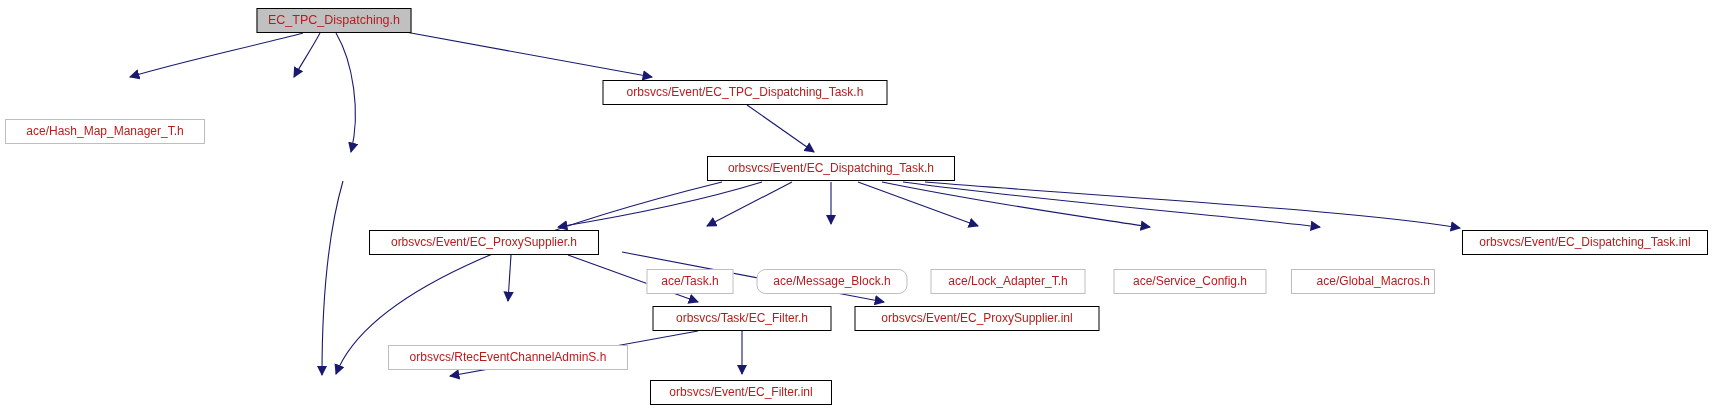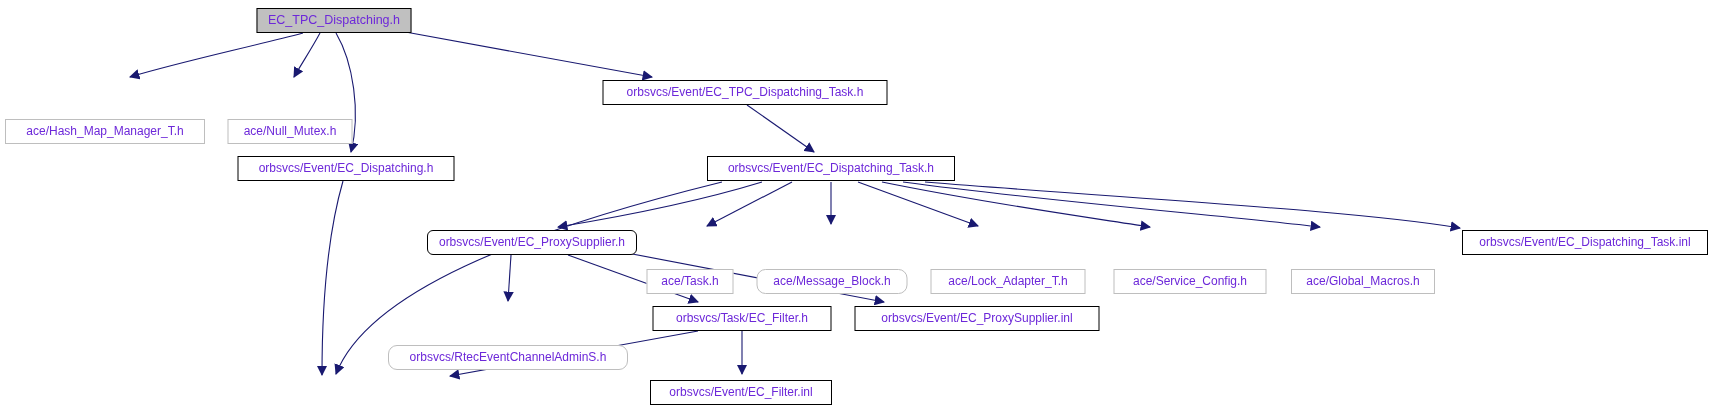--- a/index.html
+++ b/index.html
@@ -14,21 +14,21 @@
   .edge{fill:none;stroke:var(--edge-color,#191970);stroke-width:1.1px;}
   #arrowhead path{fill:var(--edge-color,#191970);}
   .node{
     position:absolute;
     box-sizing:border-box;
     height:25px;
     line-height:23px;
     padding:0 4px;
     text-align:center;
     font-size:12px;
-    color:#6d28d9;
+    color:#b91c1c;
     background:#ffffff;
     white-space:nowrap;
     transform:translateX(-50%);
   }
   .node.external{border:1px solid var(--ext-border,#bebebe);margin-top:39px;}
   .node.internal{border:1px solid var(--int-border,#000000);}
   .node.main{
     border:1px solid var(--int-border,#000000);
     background:var(--main-fill,#c0c0c0);
     font-size:12.5px;
@@ -59,28 +59,26 @@
       <path d="M925,182 C1150,200 1360,211 1460,228" class="edge" marker-end="url(#arrowhead)"></path>
       <path d="M722,182 C520,232 368,292 336,374" class="edge" marker-end="url(#arrowhead)"></path>
       <path d="M511,255 L508,301" class="edge" marker-end="url(#arrowhead)"></path>
       <path d="M568,255 L698,302" class="edge" marker-end="url(#arrowhead)"></path>
       <path d="M622,252 L884,302" class="edge" marker-end="url(#arrowhead)"></path>
       <path d="M742,331 L742,374" class="edge" marker-end="url(#arrowhead)"></path>
       <path d="M698,331 L450,376" class="edge" marker-end="url(#arrowhead)"></path>
     </svg>
     <div class="node main" style="left: 334px; top: 8px; width: 155px;">EC_TPC_Dispatching.h</div>
     <div class="node external" style="left: 105px; top: 80px; width: 200px;">ace/Hash_Map_Manager_T.h</div>
-    <div class="node external" style="left: 290px; top: 80px; width: 125px;">ace/Null_Mutex.h</div>
     <div class="node internal" style="left: 745px; top: 80px; width: 285px;">orbsvcs/Event/EC_TPC_Dispatching_Task.h</div>
-    <div class="node internal" style="left: 346px; top: 156px; width: 217px;">orbsvcs/Event/EC_Dispatching.h</div>
     <div class="node internal" style="left: 831px; top: 156px; width: 248px; text-align: center;">orbsvcs/Event/EC_Dispatching_Task.h</div>
-    <div class="node internal" style="left: 532px; top: 230px; width: 210px; border-radius: 6px;">orbsvcs/Event/EC_ProxySupplier.h</div>
+    <div class="node internal" style="left: 484px; top: 230px; width: 230px;">orbsvcs/Event/EC_ProxySupplier.h</div>
     <div class="node external" style="left: 690px; top: 230px; width: 87px;">ace/Task.h</div>
     <div class="node external" style="left: 832px; top: 230px; width: 151px; border-radius: 9px;">ace/Message_Block.h</div>
     <div class="node external" style="left: 1008px; top: 230px; width: 155px; text-align: center;">ace/Lock_Adapter_T.h</div>
     <div class="node external" style="left: 1190px; top: 230px; width: 153px;">ace/Service_Config.h</div>
-    <div class="node external" style="left: 1363px; top: 230px; width: 144px;">ace/Global_Macros.h</div>
+    <div class="node external" style="left: 1363px; top: 230px; width: 144px; text-align: right;">ace/Global_Macros.h</div>
     <div class="node internal" style="left: 1585px; top: 230px; width: 246px;">orbsvcs/Event/EC_Dispatching_Task.inl</div>
-    <div class="node external" style="left: 508px; top: 306px; width: 240px; border-radius: 9px;">orbsvcs/RtecEventChannelAdminS.h</div>
+    <div class="node external" style="left: 508px; top: 306px; width: 240px;">orbsvcs/RtecEventChannelAdminS.h</div>
     <div class="node internal" style="left: 742px; top: 306px; width: 179px;">orbsvcs/Task/EC_Filter.h</div>
     <div class="node internal" style="left: 977px; top: 306px; width: 245px;">orbsvcs/Event/EC_ProxySupplier.inl</div>
     <div class="node internal" style="left: 741px; top: 380px; width: 182px;">orbsvcs/Event/EC_Filter.inl</div>
   </div>
 
 </body></html>

